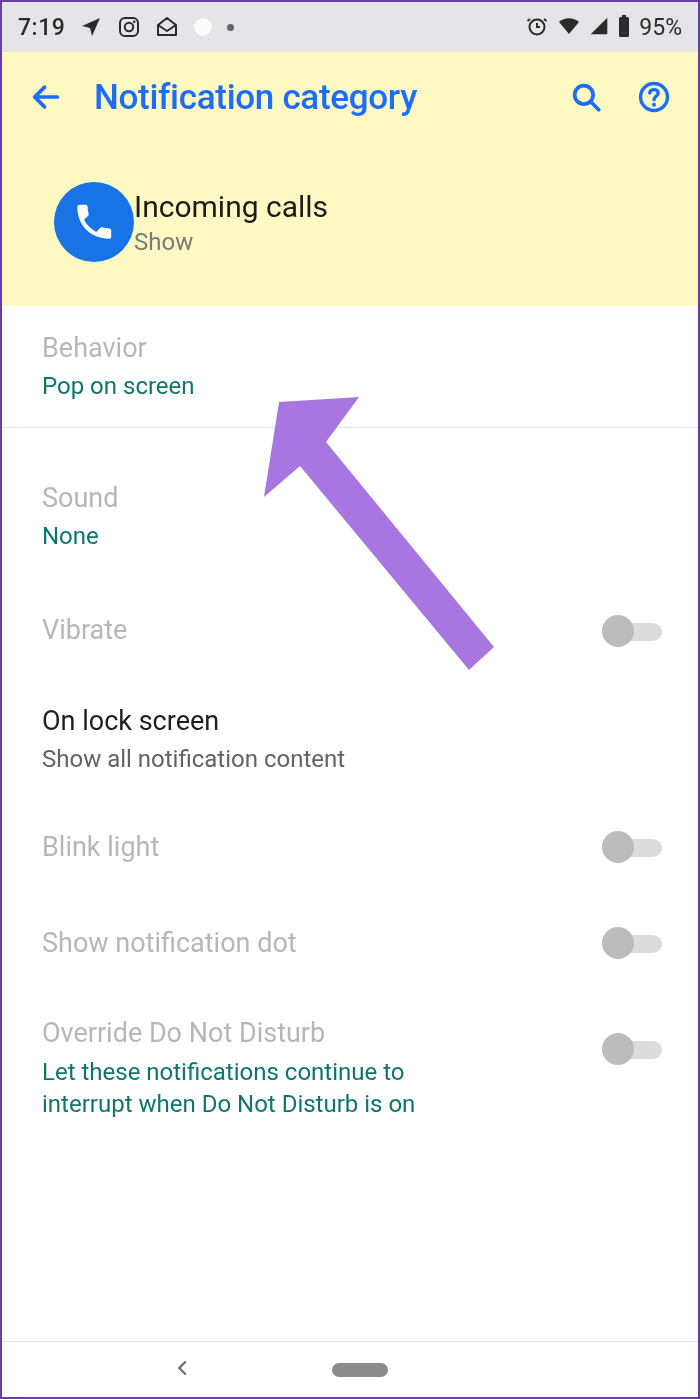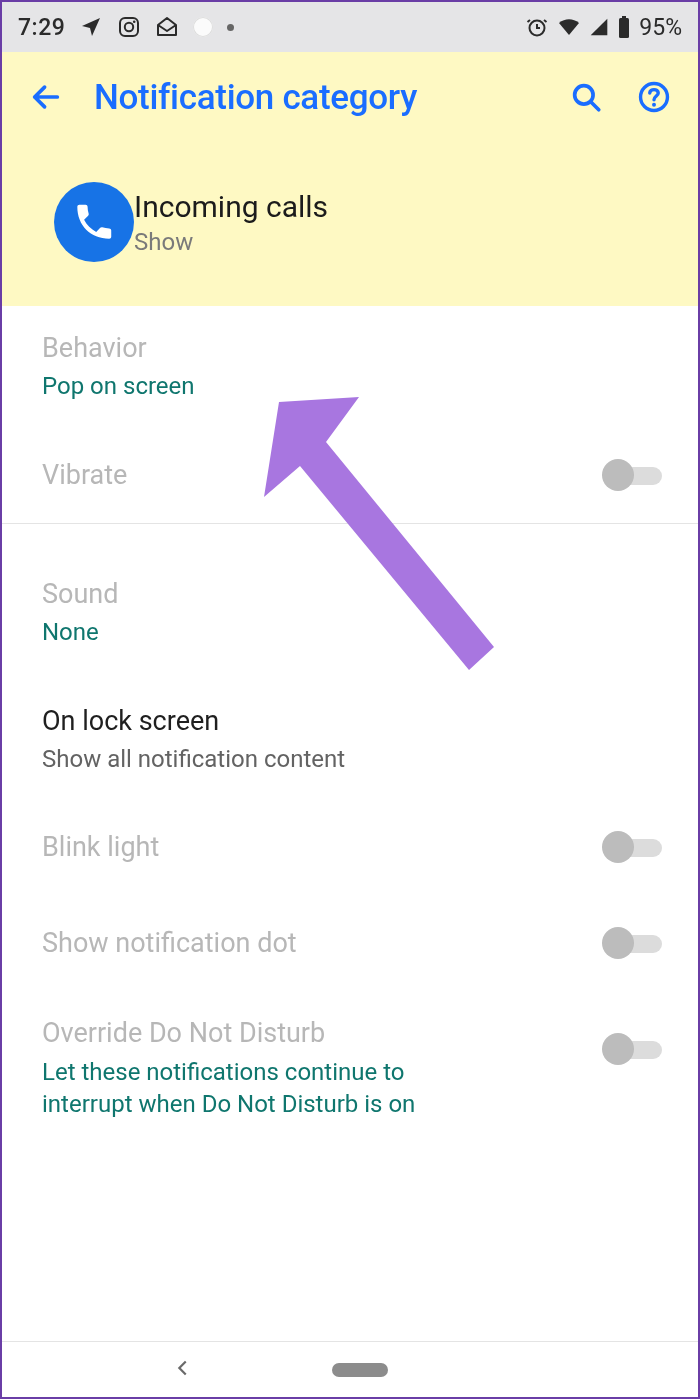--- a/index.html
+++ b/index.html
@@ -8,21 +8,21 @@
 
   
   .status-bar {
     height: 50px;
     background: #e5e5e7;
     display: flex; align-items: center; justify-content: space-between;
     padding: 0 16px;
     color: #2b2b2b;
   }
   .status-left { display: flex; align-items: center; gap: 14px; }
-  .status-right { display: flex; align-items: center; gap: 8px; }
+  .status-right { display: flex; align-items: flex-start; gap: 8px; }
   .status-time { font-size: 23px; font-weight: 500; letter-spacing: 0.5px; }
   .s-icon { display: inline-flex; width: 24px; height: 24px; }
   .s-icon svg { width: 100%; height: 100%; }
   .dot { width: 20px; height: 20px; background: #fbfbfb; border-radius: 50%; box-shadow: 0 0 0 1px #ddd inset; }
   .sep-dot { width: 7px; height: 7px; background: #666; border-radius: 50%; }
   .batt-text { font-size: 23px; font-weight: 400; }
 
   
   .header-area { background: #fef9c3; }
   .app-bar {
@@ -93,21 +93,21 @@
   }
   .nav-home { width: 56px; height: 14px; background: #8c8c8c; border-radius: 8px; }
   .nav-back svg { width: 22px; height: 22px; stroke: #6a6a6a; fill: none; stroke-width: 2.4; }
   .nav-spacer { width: 22px; }
 </style>
 </head>
 <body>
 
 <div class="status-bar">
   <div class="status-left">
-    <span class="status-time">7:29</span>
+    <span class="status-time">7:19</span>
     <span class="s-icon">
       <svg viewBox="0 0 24 24">
           <path d="M3 11 L21 3 L13 21 L11 13 Z" fill="#2b2b2b"></path>
         </svg>
     </span>
     <span class="s-icon">
       <svg viewBox="0 0 24 24">
           <rect x="3" y="3" width="18" height="18" rx="5" fill="none" stroke="#2b2b2b" stroke-width="2"></rect>
           <circle cx="12" cy="12" r="4.2" fill="none" stroke="#2b2b2b" stroke-width="2"></circle>
           <circle cx="17.2" cy="6.8" r="1.3" fill="#2b2b2b"></circle>
@@ -187,35 +187,35 @@
 
 <div class="list">
 
   <div class="item disabled">
     <div class="texts">
       <div class="title">Behavior</div>
       <div class="sub">Pop on screen</div>
     </div>
   </div>
 
-  <div class="item disabled">
-    <div class="texts">
-      <div class="title">Vibrate</div>
-    </div>
-    <div class="toggle">
-        <div class="track"></div>
-        <div class="thumb"></div>
-      </div>
-  </div>
-
   <div class="item disabled with-divider" style="padding-top:52px;padding-bottom:30px">
     <div class="texts">
       <div class="title">Sound</div>
       <div class="sub">None</div>
     </div>
+  </div>
+
+  <div class="item disabled">
+    <div class="texts">
+      <div class="title">Vibrate</div>
+    </div>
+    <div class="toggle">
+        <div class="track"></div>
+        <div class="thumb"></div>
+      </div>
   </div>
 
   <div class="item">
     <div class="texts">
       <div class="title">On lock screen</div>
       <div class="sub">Show all notification content</div>
     </div>
   </div>
 
   <div class="item disabled">

